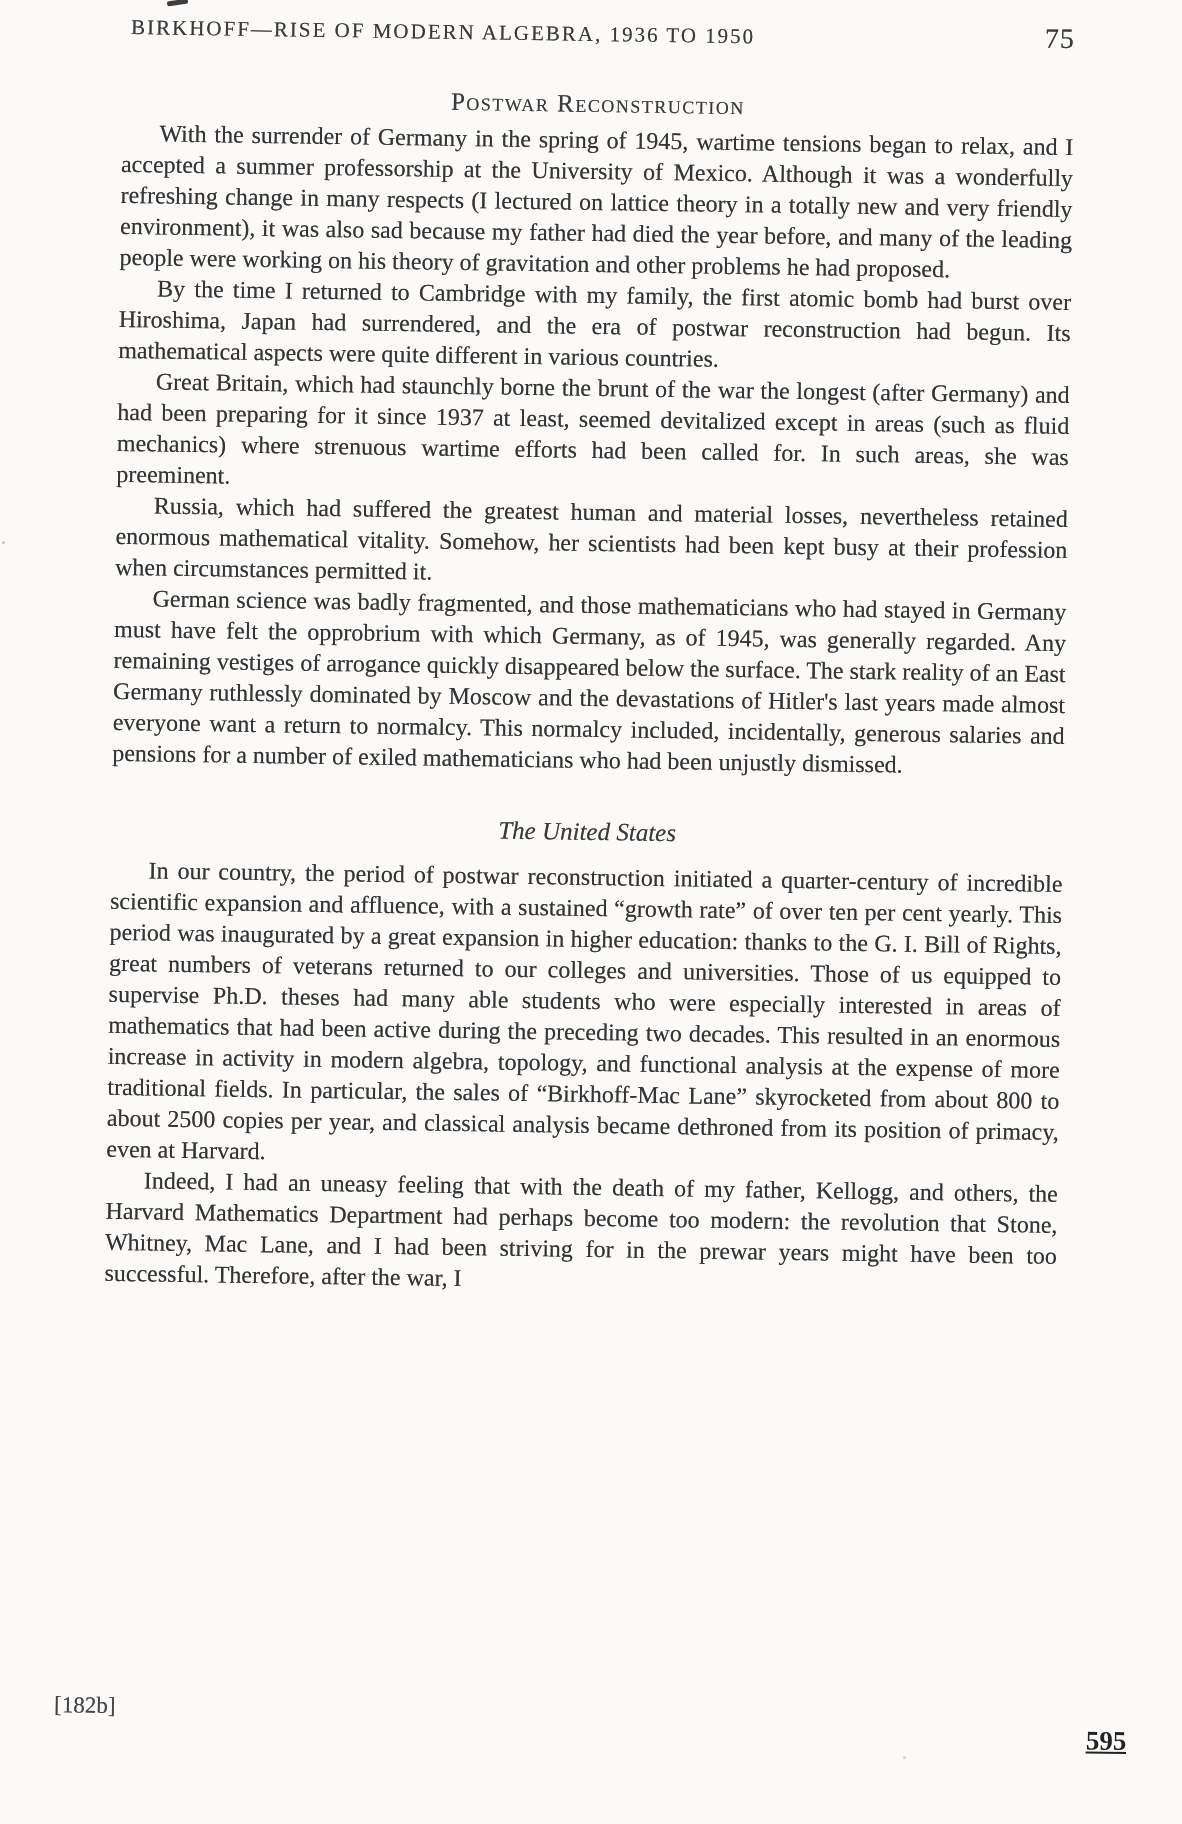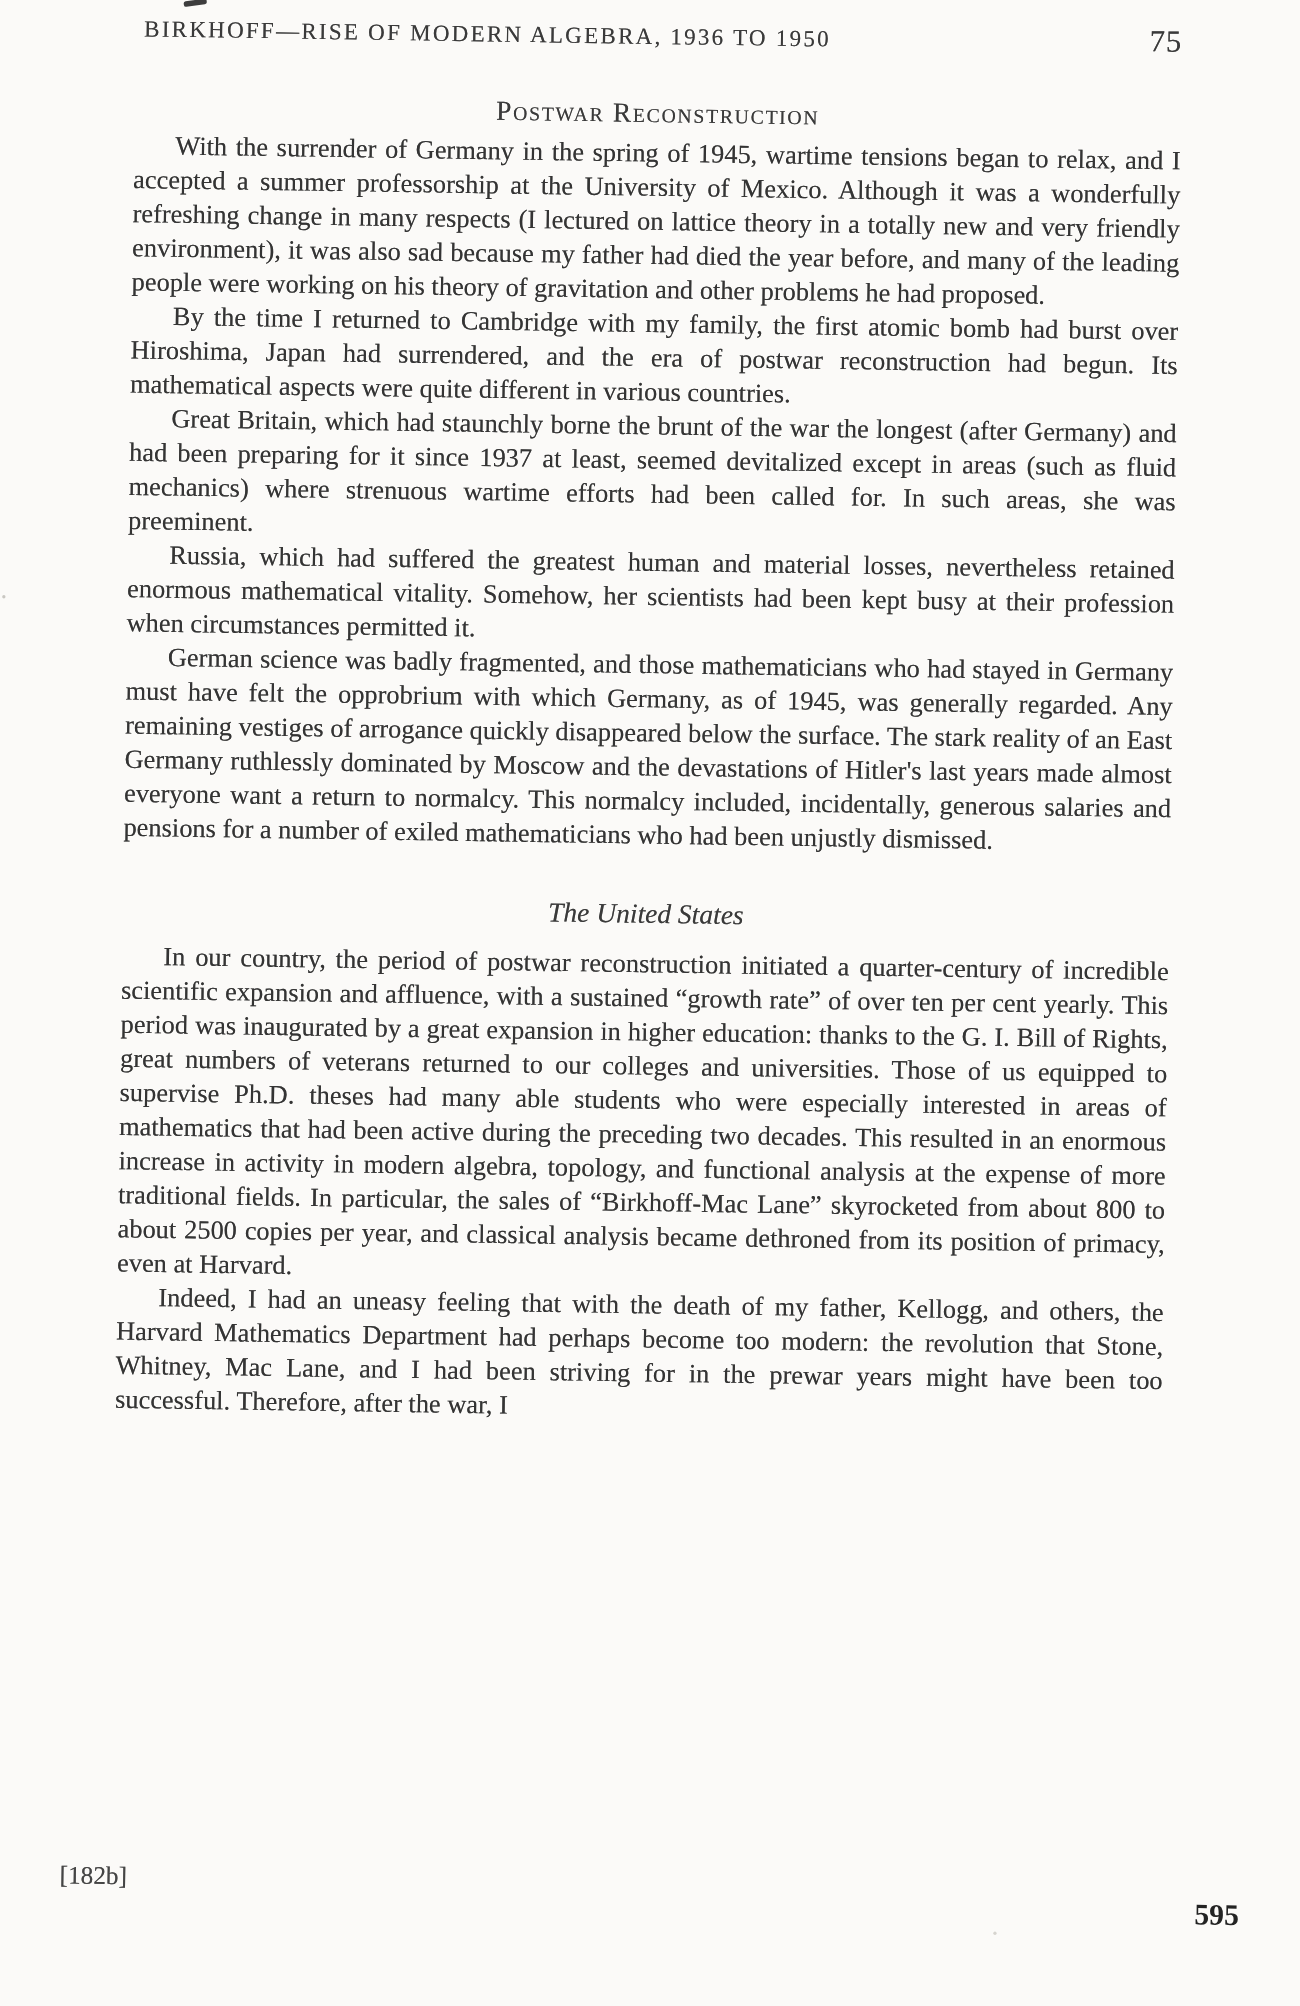--- a/index.html
+++ b/index.html
@@ -54,21 +54,21 @@
     text-shadow: 0 0 0.5px rgba(55,55,55,.6);
   }
   .footer-left {
     position: absolute; left: 26px; top: 1700px;
     font-size: 23px; color: #454545;
     text-shadow: 0 0 0.5px rgba(60,60,60,.6);
     margin-left: 40px;
   }
   .footer-right {
     position: absolute; left: 1098px; top: 1718px;
-    font-size: 27px; font-weight: bold; color: #232323;
+    font-size: 27px; font-weight: bold; color: #232323; text-decoration: underline;
   }
   .artifact-dash {
     position: absolute; left: 167px; top: 0;
     width: 21px; height: 5px;
     background: #3d3d3d; border-radius: 2px;
     transform: rotate(-8deg);
   }
   .speck {
     position: absolute; width: 3px; height: 3px;
     background: #c9c7c2; border-radius: 50%;

